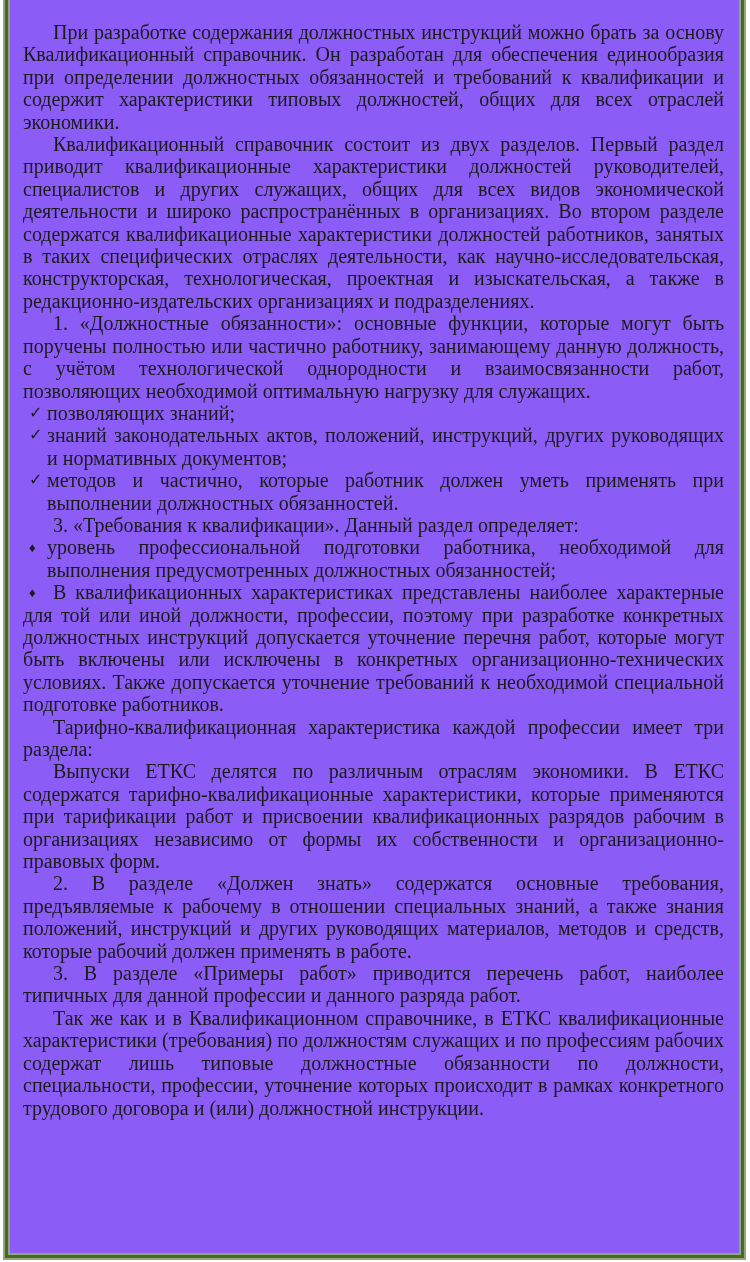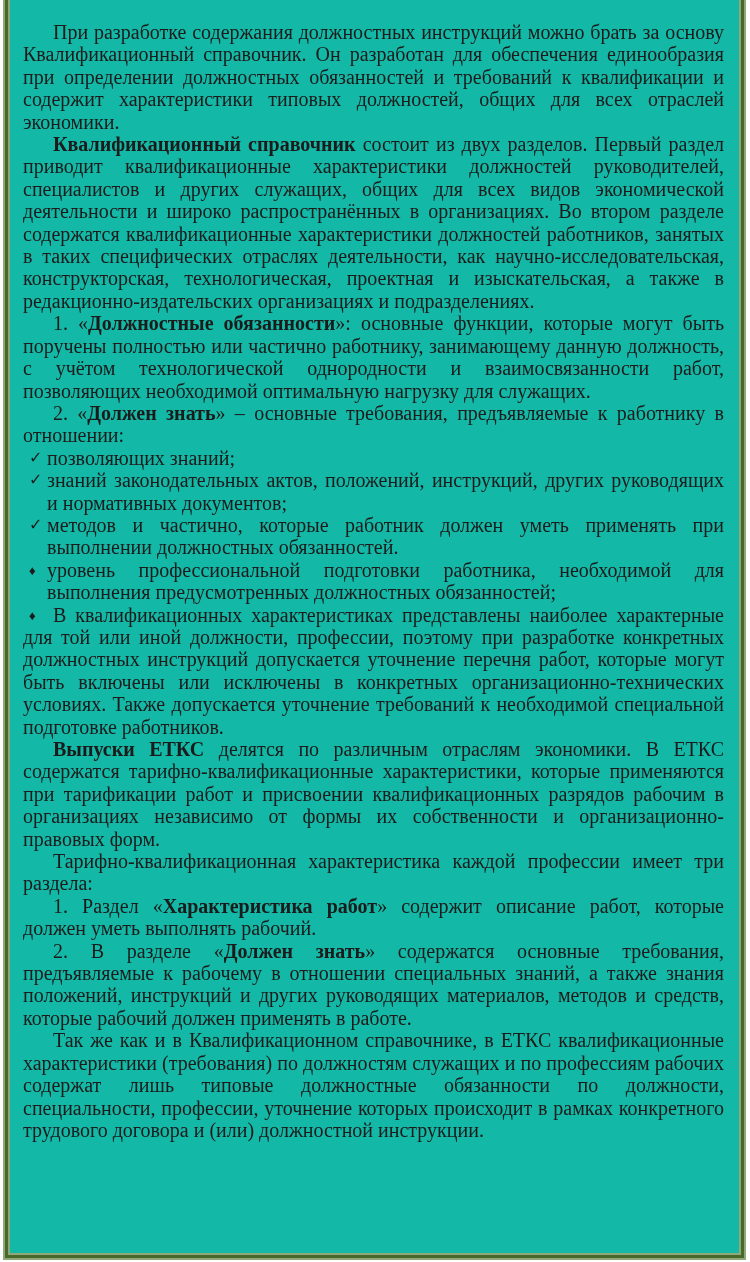--- a/index.html
+++ b/index.html
@@ -13,21 +13,21 @@
     overflow: hidden;
     font-family: "Liberation Serif", "DejaVu Serif", serif;
   }
   
   .frame-outer { height: 100%; box-sizing: border-box; padding: 0 2px 2px 2px; }
   .frame-core  { height: 100%; box-sizing: border-box; padding: 0 3px 3px 3px; }
   .frame-inner { height: 100%; box-sizing: border-box; padding: 0 2px 2px 2px; }
   .content {
     height: 100%;
     box-sizing: border-box;
-    background: #14b8a6;
+    background: #8b5cf6;
     padding: 21px 15px 16px 13px;
     overflow: hidden;
     color: #1b1b1b;
     font-size: 20px;
     line-height: 22.4px;
     text-align: justify;
   }
   .para { margin: 0; text-indent: 30px; }
   .li {
     margin: 0;
@@ -37,42 +37,42 @@
   }
   .li .marker {
     position: absolute;
     left: 6px;
     top: 0;
     text-indent: 0;
     line-height: 22.4px;
   }
   .li .marker.check { font-family: "DejaVu Sans", sans-serif; font-size: 16px; }
   .li .marker.diamond { font-size: 13px; top: 1px; }
-  b { font-weight: bold; }
+  b { font-weight: normal; }
 </style>
 </head>
 <body>
 
 <div class="page">
   <div class="frame-outer" style="background: rgb(144, 168, 120);">
     <div class="frame-core" style="background: rgb(72, 104, 44);">
       <div class="frame-inner" style="background: rgb(144, 168, 120);">
         <div class="content" id="content" style="color: rgb(27, 27, 27);">
             <div class="para"><span>При разработке содержания должностных инструкций можно брать за основу Квалификационный справочник. Он разработан для обеспечения единообразия при определении должностных обязанностей и требований к квалификации и содержит характеристики типовых должностей, общих для всех отраслей экономики.</span></div>
             <div class="para"><b>Квалификационный справочник</b><span> состоит из двух разделов. Первый раздел приводит квалификационные характеристики должностей руководителей, специалистов и других служащих, общих для всех видов экономической деятельности и широко распространённых в организациях. Во втором разделе содержатся квалификационные характеристики должностей работников, занятых в таких специфических отраслях деятельности, как научно-исследовательская, конструкторская, технологическая, проектная и изыскательская, а также в редакционно-издательских организациях и подразделениях.</span></div>
             <div class="para"><span>1. «</span><b>Должностные обязанности</b><span>»: основные функции, которые могут быть поручены полностью или частично работнику, занимающему данную должность, с учётом технологической однородности и взаимосвязанности работ, позволяющих необходимой оптимальную нагрузку для служащих.</span></div>
-            <div class="para"><span>2. «</span><b>Должен знать</b><span>» – основные требования, предъявляемые к работнику в отношении:</span></div>
             <div class="li"><span class="marker check">✓</span><span>позволяющих знаний;</span></div>
             <div class="li"><span class="marker check">✓</span><span>знаний законодательных актов, положений, инструкций, других руководящих и нормативных документов;</span></div>
             <div class="li"><span class="marker check">✓</span><span>методов и частично, которые работник должен уметь применять при выполнении должностных обязанностей.</span></div>
+            <div class="para"><span>3. «</span><b>Требования к квалификации</b><span>». Данный раздел определяет:</span></div>
             <div class="li"><span class="marker diamond">♦</span><span>уровень профессиональной подготовки работника, необходимой для выполнения предусмотренных должностных обязанностей;</span></div>
             <div class="li"><span class="marker diamond">♦</span></div>
             <div class="para"><span>В квалификационных характеристиках представлены наиболее характерные для той или иной должности, профессии, поэтому при разработке конкретных должностных инструкций допускается уточнение перечня работ, которые могут быть включены или исключены в конкретных организационно-технических условиях. Также допускается уточнение требований к необходимой специальной подготовке работников.</span></div>
+            <div class="para"><span>Тарифно-квалификационная характеристика каждой профессии имеет три раздела:</span></div>
             <div class="para"><b>Выпуски ЕТКС</b><span> делятся по различным отраслям экономики. В ЕТКС содержатся тарифно-квалификационные характеристики, которые применяются при тарификации работ и присвоении квалификационных разрядов рабочим в организациях независимо от формы их собственности и организационно-правовых форм.</span></div>
-            <div class="para"><span>Тарифно-квалификационная характеристика каждой профессии имеет три раздела:</span></div>
-            <div class="para"><span>1. Раздел «</span><b>Характеристика работ</b><span>» содержит описание работ, которые должен уметь выполнять рабочий.</span></div>
             <div class="para"><span>2. В разделе «</span><b>Должен знать</b><span>» содержатся основные требования, предъявляемые к рабочему в отношении специальных знаний, а также знания положений, инструкций и других руководящих материалов, методов и средств, которые рабочий должен применять в работе.</span></div>
+            <div class="para"><span>3. В разделе «</span><b>Примеры работ</b><span>» приводится перечень работ, наиболее типичных для данной профессии и данного разряда работ.</span></div>
             <div class="para"><span>Так же как и в Квалификационном справочнике, в ЕТКС квалификационные характеристики (требования) по должностям служащих и по профессиям рабочих содержат лишь типовые должностные обязанности по должности, специальности, профессии, уточнение которых происходит в рамках конкретного трудового договора и (или) должностной инструкции.</span></div>
           </div>
       </div>
     </div>
   </div>
 </div>
 
 </body></html>

